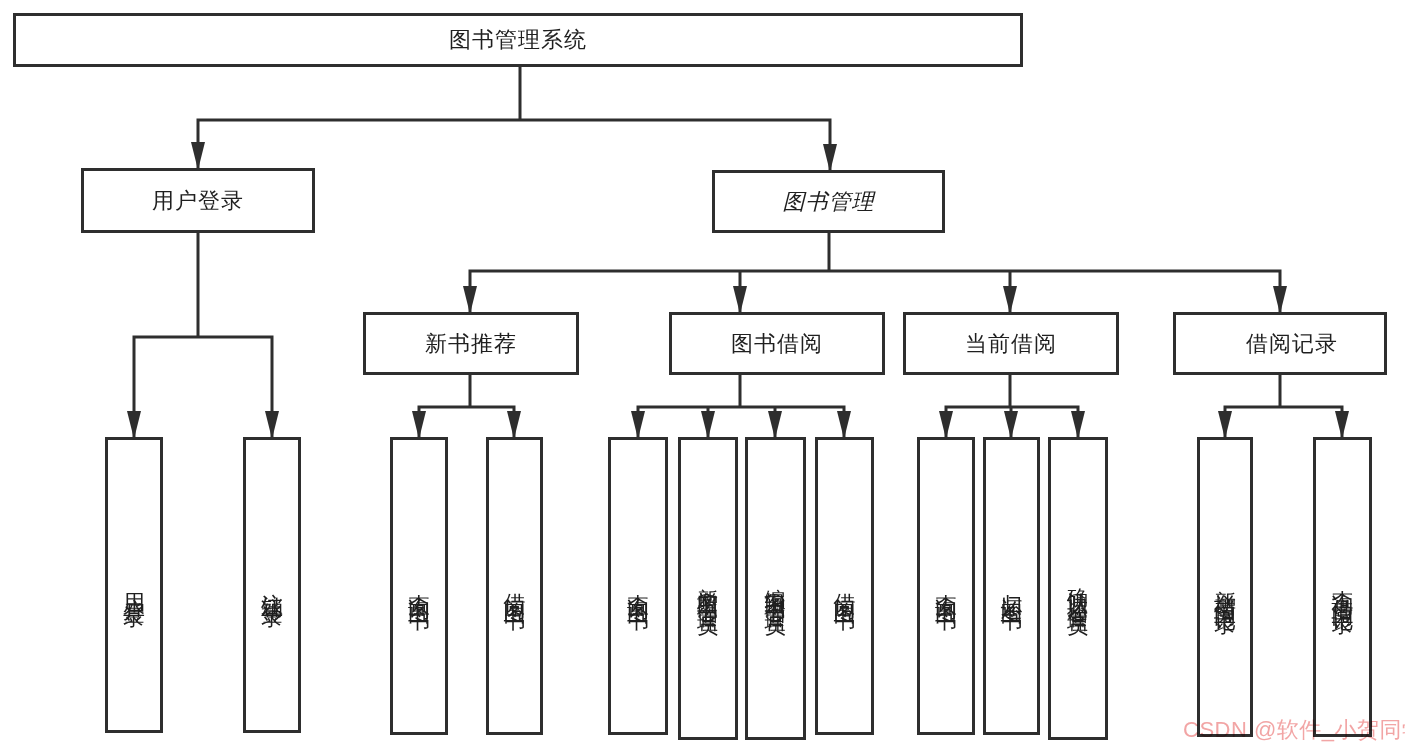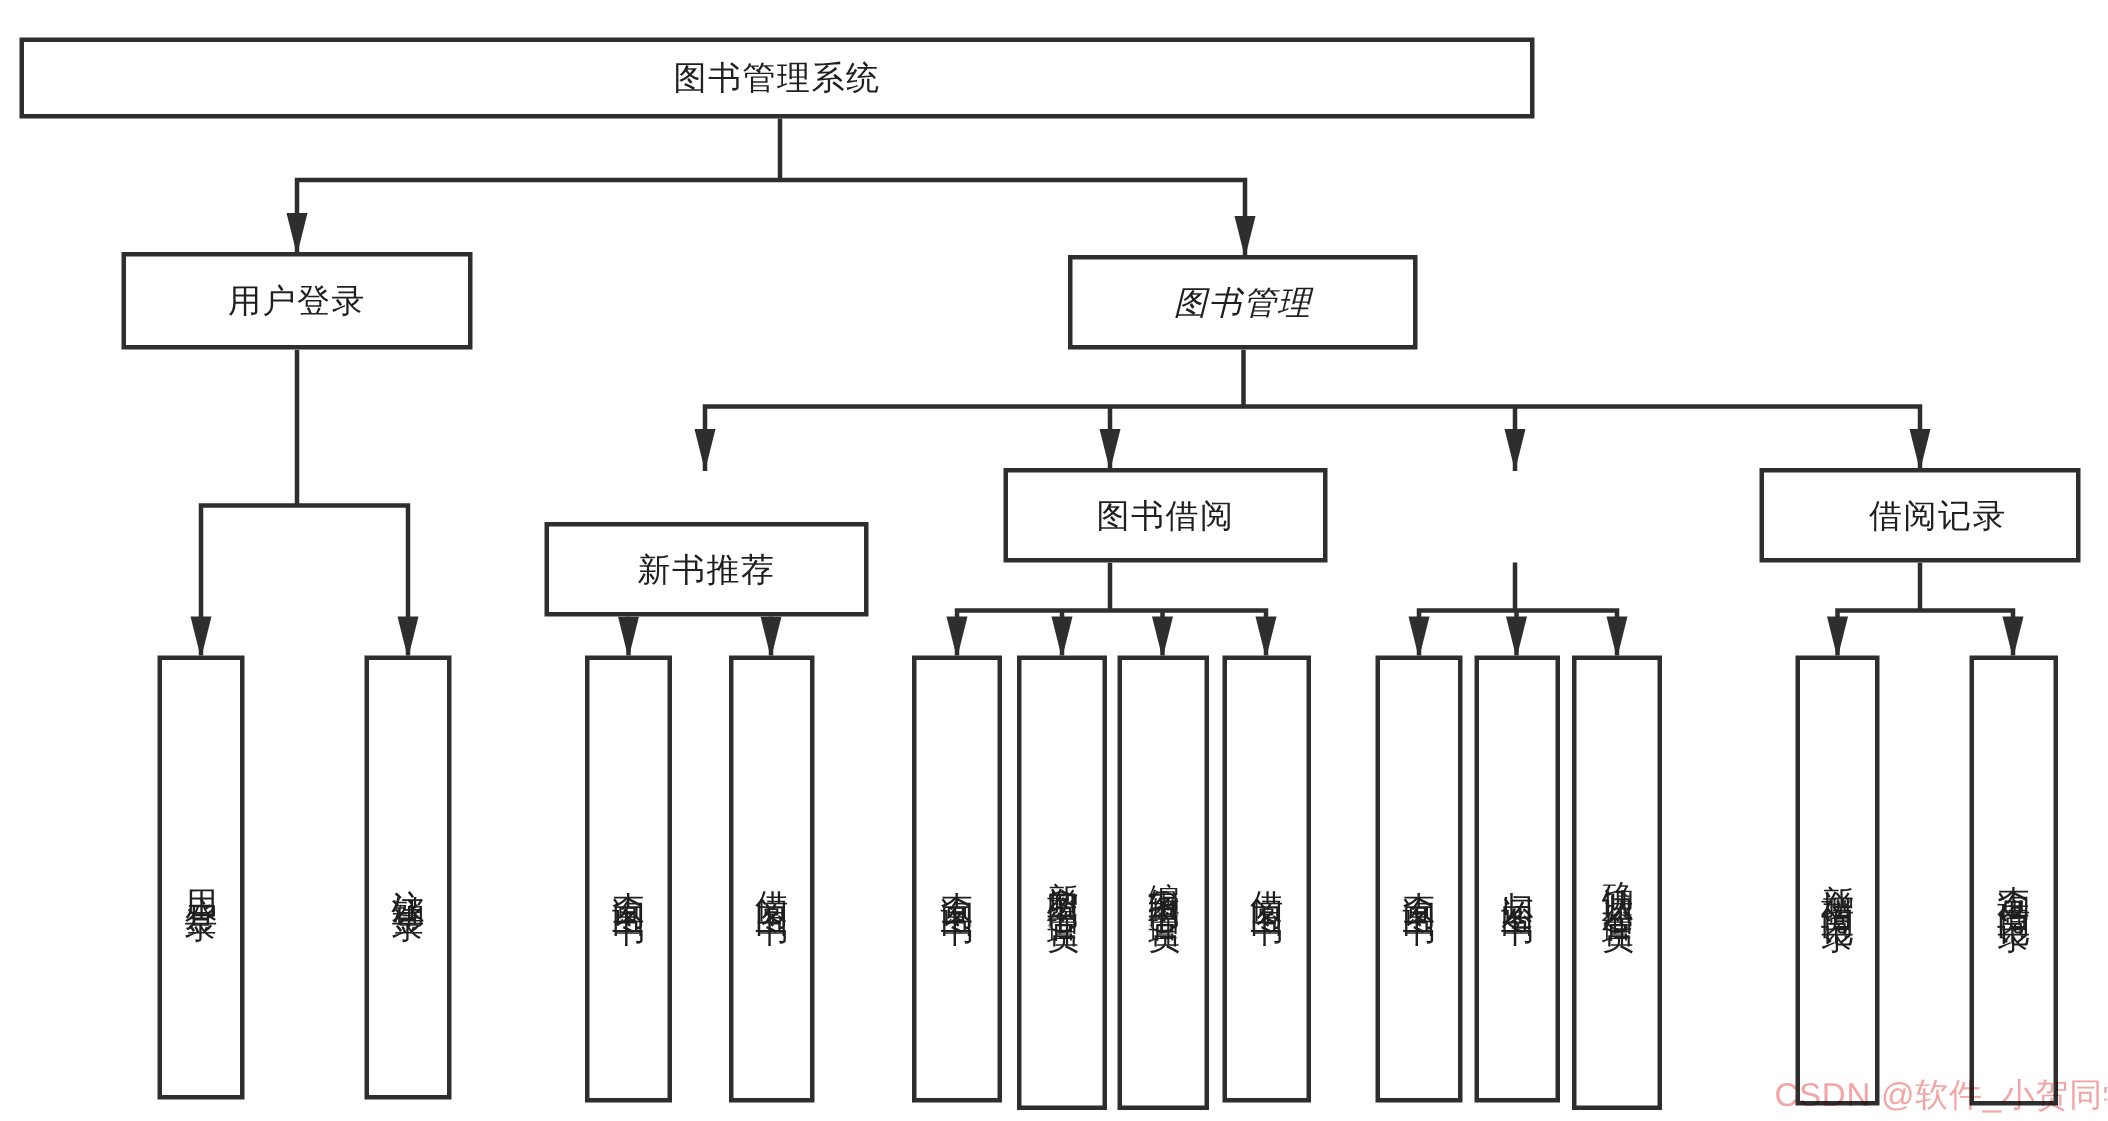--- a/index.html
+++ b/index.html
@@ -96,27 +96,28 @@
     <polygon class="ahead" points="701,411 715,411 708,439"></polygon>
     <polygon class="ahead" points="768,411 782,411 775,439"></polygon>
     <polygon class="ahead" points="837,411 851,411 844,439"></polygon>
     <polygon class="ahead" points="939,411 953,411 946,439"></polygon>
     <polygon class="ahead" points="1004,411 1018,411 1011,439"></polygon>
     <polygon class="ahead" points="1071,411 1085,411 1078,439"></polygon>
     <polygon class="ahead" points="1218,411 1232,411 1225,439"></polygon>
     <polygon class="ahead" points="1335,411 1349,411 1342,439"></polygon>
   </svg>
 
-  <div class="node hnode" style="left:13px; top:13px; width:1010px; height:54px;margin-top:12px;">图书管理系统</div>
+  <div class="node hnode" style="left:13px; top:13px; width:1010px; height:54px;">图书管理系统</div>
 
   <div class="node hnode" style="left:81px; top:168px; width:234px; height:65px;">用户登录</div>
   <div class="node hnode" style="left:712px; top:170px; width:233px; height:63px;font-style:italic;">图书管理</div>
 
-  <div class="node hnode" style="left:363px; top:312px; width:216px; height:63px;margin-top:36px;">新书推荐</div>
+  <div class="node hnode" style="left:363px; top:312px; width:216px; height:63px;">新书推荐</div>
   <div class="node hnode" style="left:633px; top:312px; width:216px; height:63px;margin-left:36px;">图书借阅</div>
+  <div class="node hnode" style="left:903px; top:312px; width:216px; height:63px;">当前借阅</div>
   <div class="node hnode" style="left:1173px; top:312px; width:214px; height:63px;padding-left:24px;">借阅记录</div>
 
   <div class="node leaf" style="left:105px; top:437px; width:58px; height:296px;">
     <span class="vtext">用户登录</span>
   </div>
   <div class="node leaf" style="left:243px; top:437px; width:58px; height:296px;">
     <span class="vtext">注销登录</span>
   </div>
 
   <div class="node leaf" style="left:390px; top:437px; width:58px; height:298px;">

